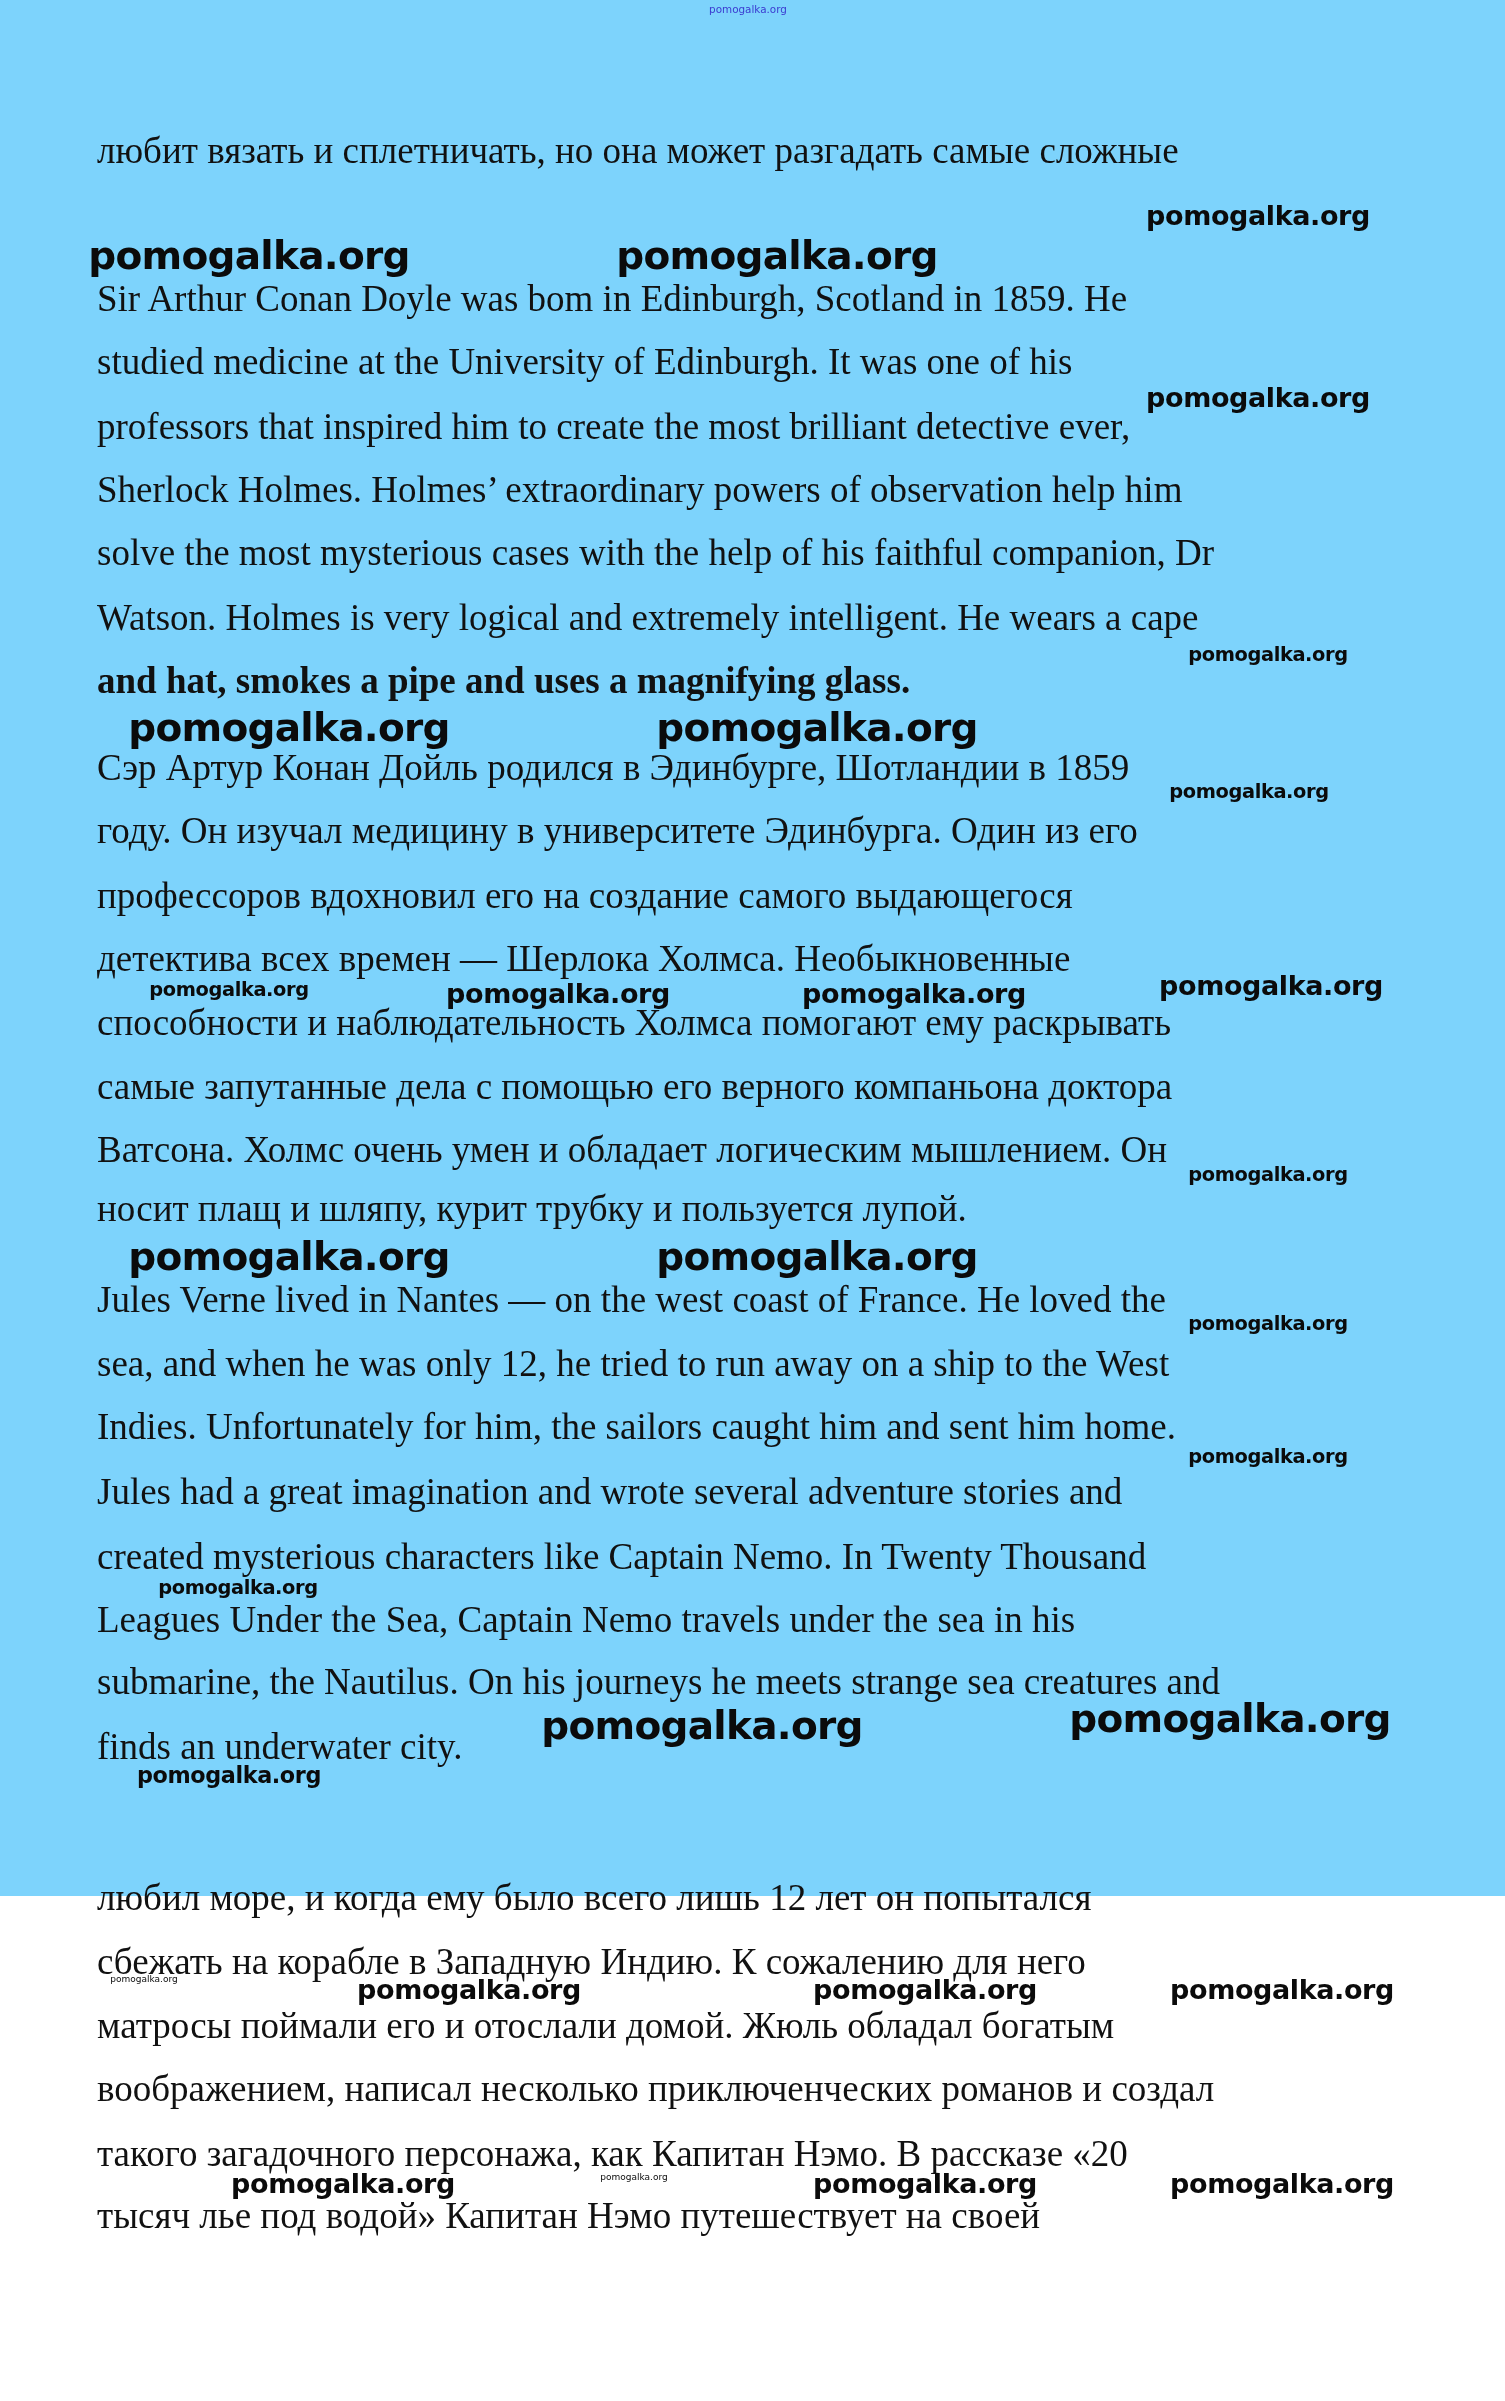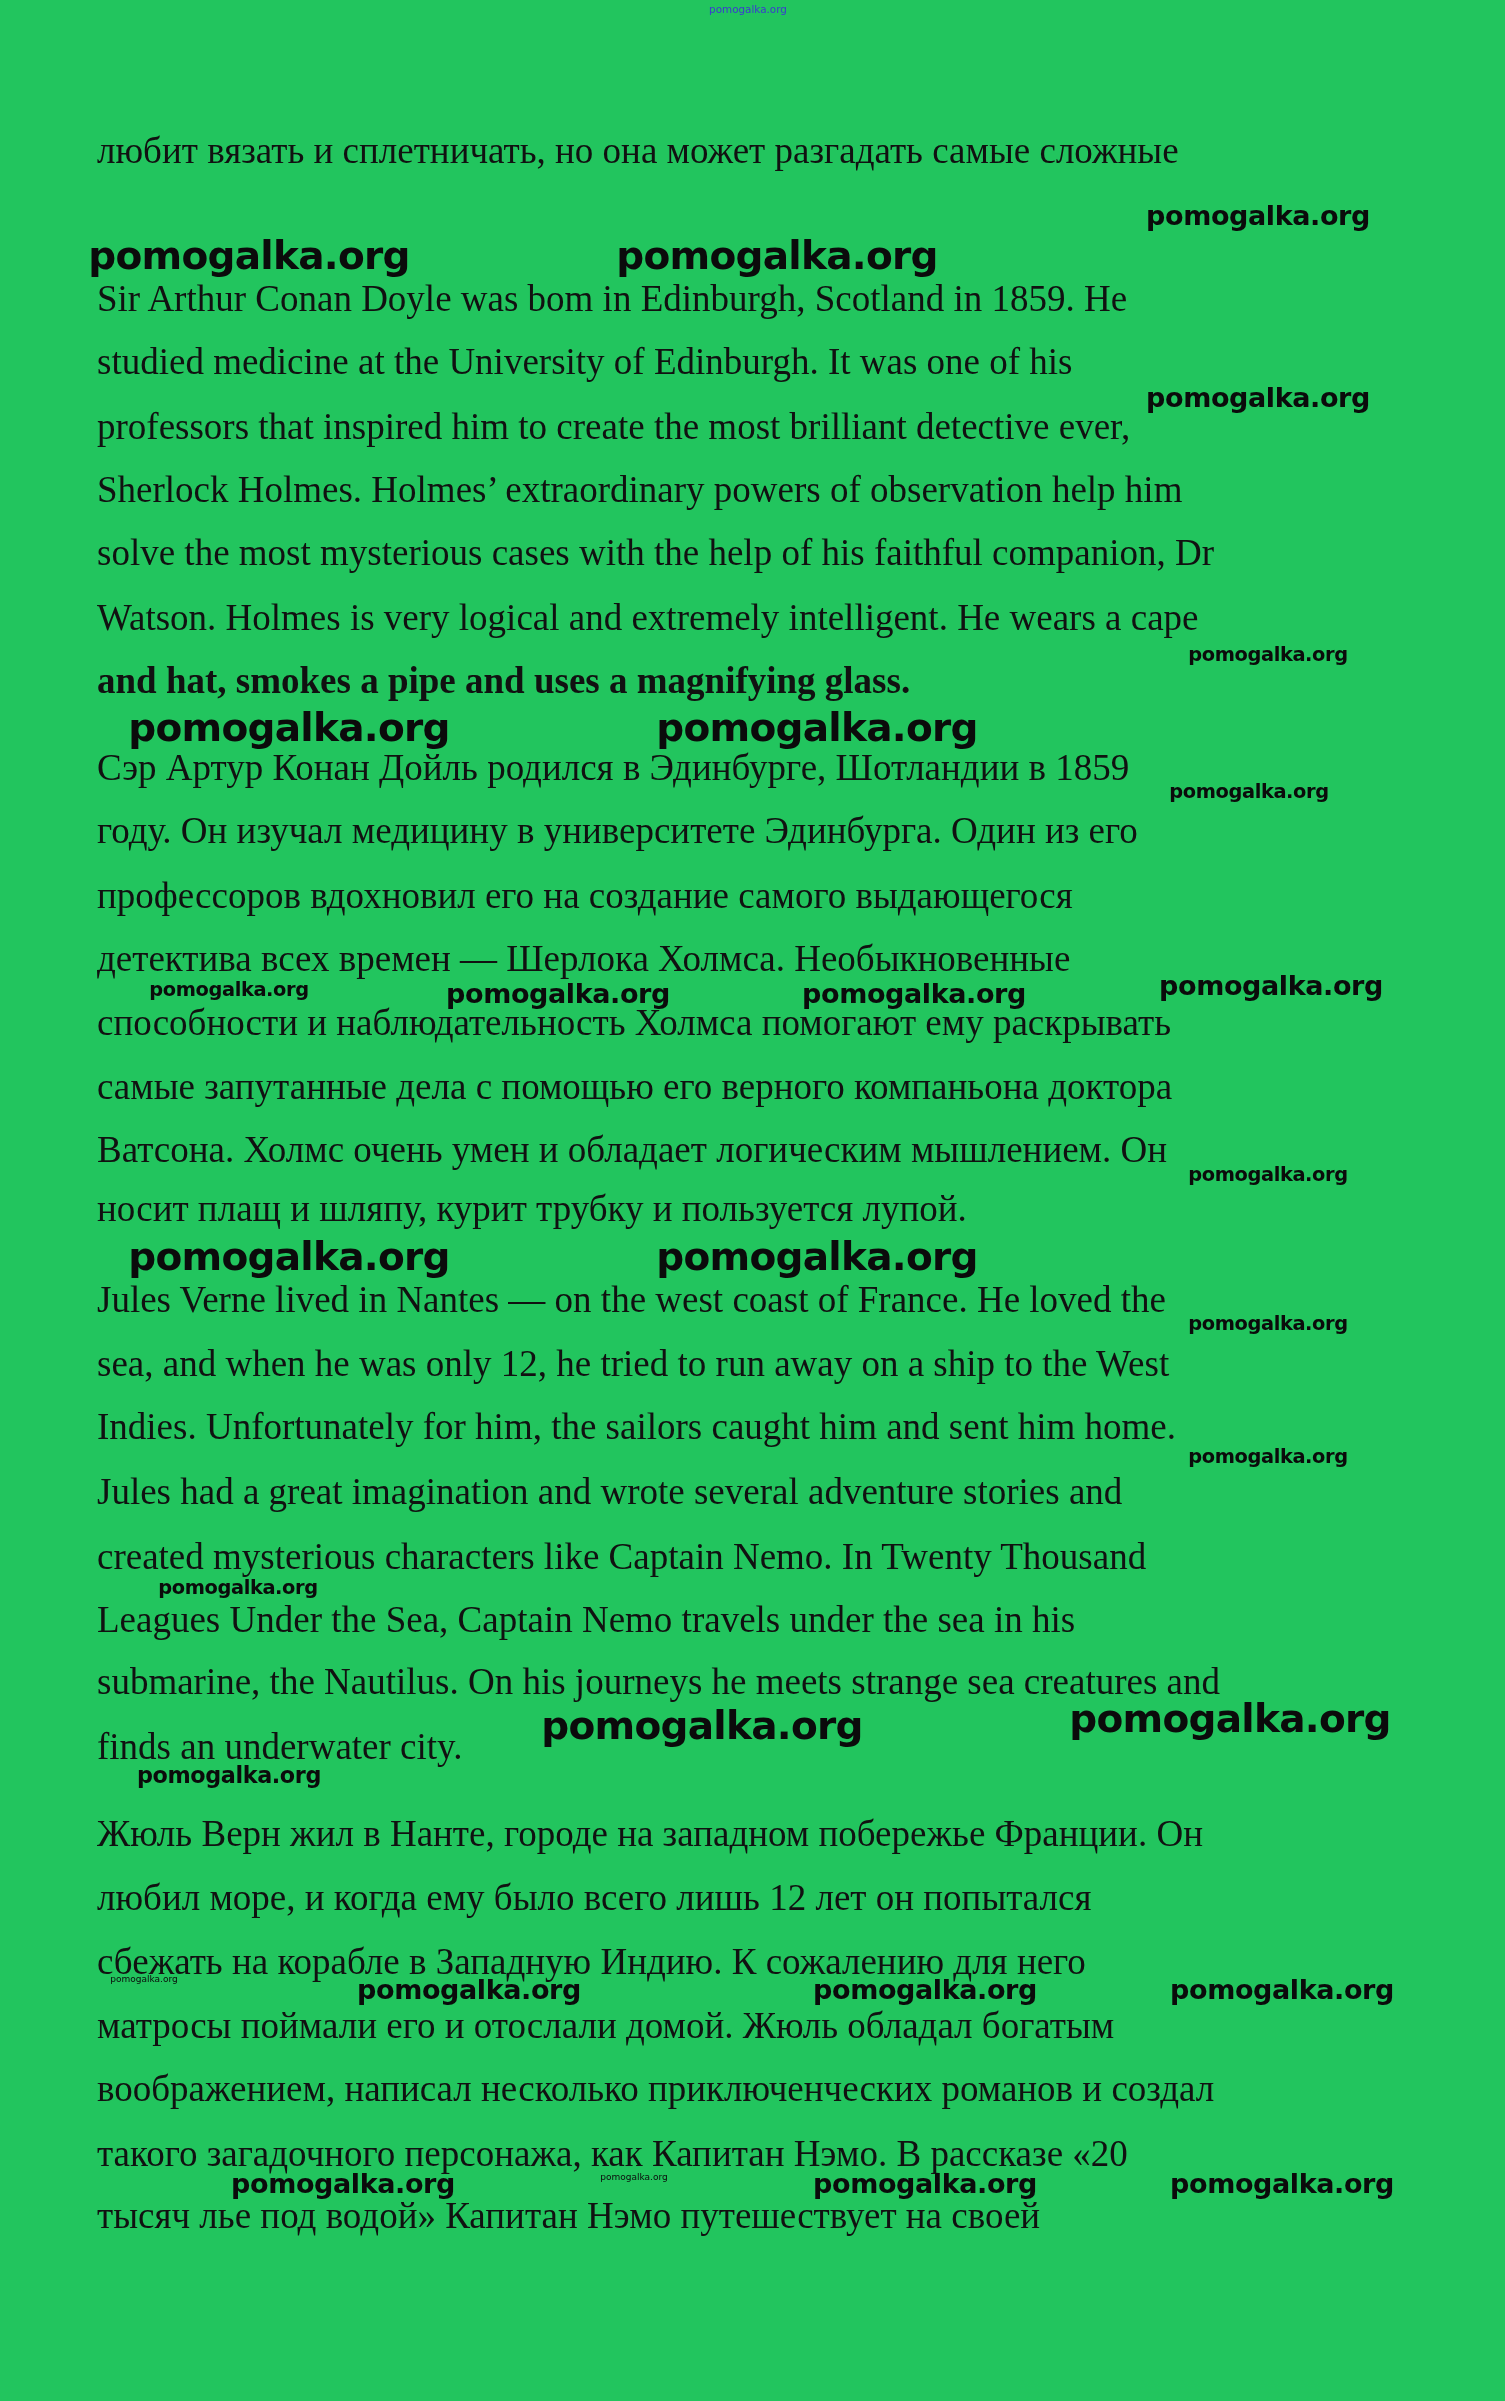--- a/index.html
+++ b/index.html
@@ -1,17 +1,17 @@
 <!DOCTYPE html>
 <html style="font-size:12px"><head>
 <meta charset="utf-8">
 <style>
   html, body { margin: 0; padding: 0; background: #ffffff; }
   body { width: 1506px; height: 2401px; position: relative; overflow: hidden; }
-  .page { position: absolute; left: 0; top: 0; width: 1506px; height: 2401px; background: #22c55e; }
+  .page { position: absolute; left: 0; top: 0; width: 1506px; height: 1896px; background: #7dd3fc; }
   .line {
     position: absolute; left: 97px; white-space: nowrap;
     font-family: "Liberation Serif", "DejaVu Serif", serif;
     font-size: 37px; line-height: 45px; color: #111;
     transform: translateY(-50%);
   }
   .wm {
     position: absolute; white-space: nowrap;
     font-family: "DejaVu Sans", "Liberation Sans", sans-serif;
     font-weight: bold; color: #0b0b0b;
@@ -49,21 +49,20 @@
   <div class="line" style="top:1149px;">Ватсона. Холмс очень умен и обладает логическим мышлением. Он</div>
   <div class="line" style="top:1208px;text-align:center;">носит плащ и шляпу, курит трубку и пользуется лупой.</div>
   <div class="line" style="top:1299px;">Jules Verne lived in Nantes — on the west coast of France. He loved the</div>
   <div class="line" style="top:1363px;">sea, and when he was only 12, he tried to run away on a ship to the West</div>
   <div class="line" style="top:1426px;">Indies. Unfortunately for him, the sailors caught him and sent him home.</div>
   <div class="line" style="top:1491px;">Jules had a great imagination and wrote several adventure stories and</div>
   <div class="line" style="top:1556px;">created mysterious characters like Captain Nemo. In Twenty Thousand</div>
   <div class="line" style="top:1619px;">Leagues Under the Sea, Captain Nemo travels under the sea in his</div>
   <div class="line" style="top:1681px;">submarine, the Nautilus. On his journeys he meets strange sea creatures and</div>
   <div class="line" style="top:1746px;">finds an underwater city.</div>
-  <div class="line" style="top:1833px;">Жюль Верн жил в Нанте, городе на западном побережье Франции. Он</div>
   <div class="line" style="top:1897px;">любил море, и когда ему было всего лишь 12 лет он попытался</div>
   <div class="line" style="top:1961px;">сбежать на корабле в Западную Индию. К сожалению для него</div>
   <div class="line" style="top:2025px;text-align:center;">матросы поймали его и отослали домой. Жюль обладал богатым</div>
   <div class="line" style="top:2088px;">воображением, написал несколько приключенческих романов и создал</div>
   <div class="line" style="top:2153px;text-align:right;">такого загадочного персонажа, как Капитан Нэмо. В рассказе «20</div>
   <div class="line" style="top:2215px;">тысяч лье под водой» Капитан Нэмо путешествует на своей</div>
 
   <span class="wm m" style="left:1258px;top:215px;">pomogalka.org</span>
   <span class="wm l" style="left:249px;top:255px;">pomogalka.org</span>
   <span class="wm l" style="left:777px;top:255px;">pomogalka.org</span>

